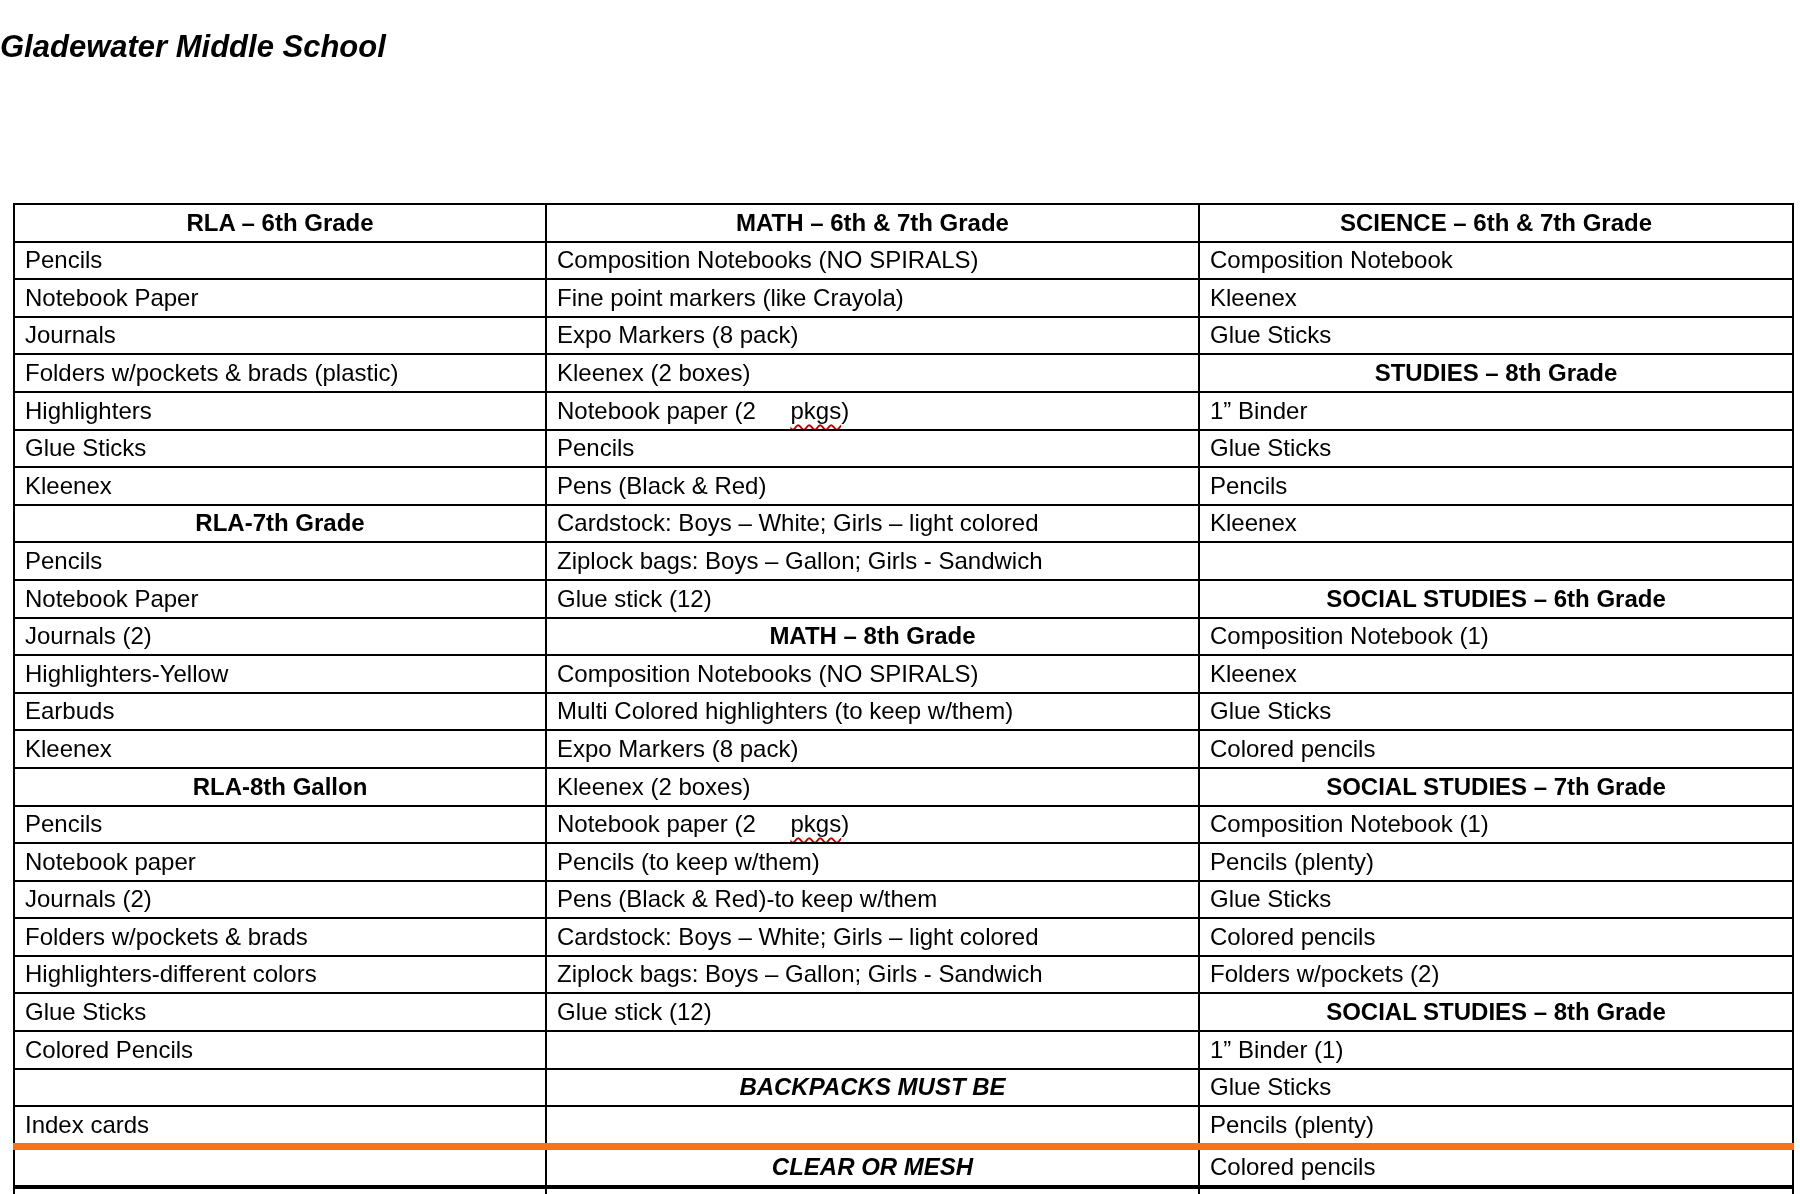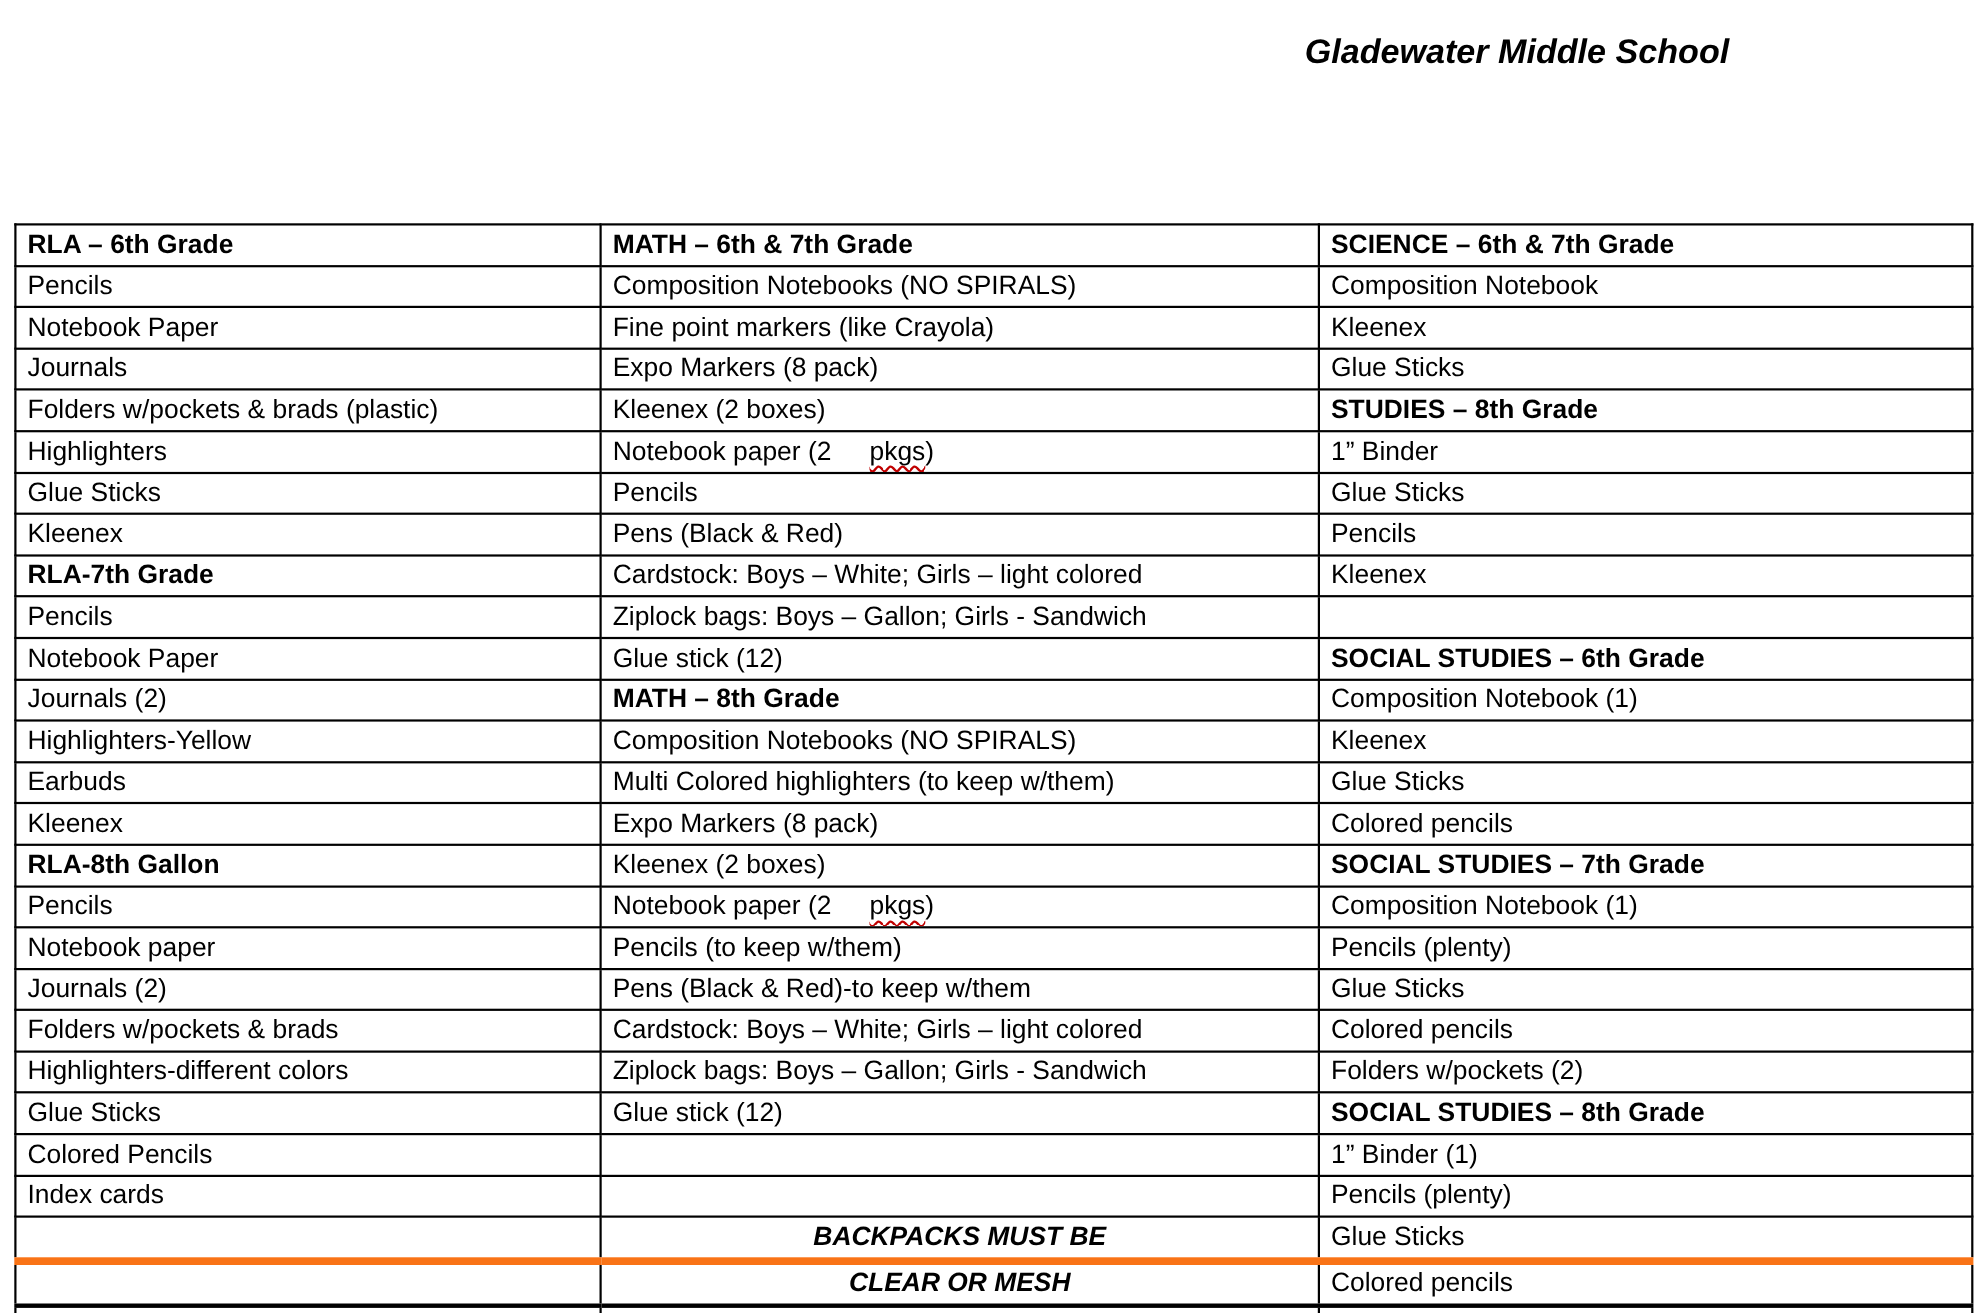--- a/index.html
+++ b/index.html
@@ -16,21 +16,21 @@
     position: relative;
     width: 1800px;
     height: 1194px;
     background: #ffffff;
   }
   .title-wrap {
     position: absolute;
     top: 26px;
     left: 0;
     width: 1572px;
-    text-align: right;
+    text-align: left;
     font-weight: bold;
     font-style: italic;
     font-size: 31px;
     line-height: 42px;
     color: #000000;
   }
   table.supply {
     position: absolute;
     left: 13px;
     top: 203px;
@@ -44,20 +44,21 @@
     font-size: 24px;
     line-height: 1.1;
     vertical-align: middle;
     white-space: nowrap;
     overflow: hidden;
     background: #ffffff;
   }
   td.cell-header {
     background: #e8e8e8;
     font-weight: bold;
+    text-align: center;
   }
   td.cell-notice {
     background: #e8e8e8;
     font-weight: bold;
     font-style: italic;
     text-align: center;
   }
   td.cell-empty-gray {
     background: #e8e8e8;
   }
@@ -198,28 +199,28 @@
           <td class="cell-item">Glue Sticks</td>
           <td class="cell-item">Glue stick (12)</td>
           <td class="cell-header">SOCIAL STUDIES – 8th Grade</td>
         </tr>
         <tr>
           <td class="cell-item">Colored Pencils</td>
           <td class="cell-empty"></td>
           <td class="cell-item">1” Binder (1)</td>
         </tr>
         <tr>
+          <td class="cell-empty"></td>
+          <td class="cell-notice">BACKPACKS MUST BE</td>
+          <td class="cell-item">Glue Sticks</td>
+        </tr>
+        <tr>
           <td class="cell-item">Index cards</td>
           <td class="cell-empty"></td>
           <td class="cell-item">Pencils (plenty)</td>
-        </tr>
-        <tr>
-          <td class="cell-empty"></td>
-          <td class="cell-notice">BACKPACKS MUST BE</td>
-          <td class="cell-item">Glue Sticks</td>
         </tr>
         <tr class="thick-top thick-bottom">
           <td class="cell-empty"></td>
           <td class="cell-notice">CLEAR OR MESH</td>
           <td class="cell-item">Colored pencils</td>
         </tr>
         <tr class="partial">
           <td class="cell-empty"></td>
           <td class="cell-empty-gray"></td>
           <td class="cell-empty"></td>

